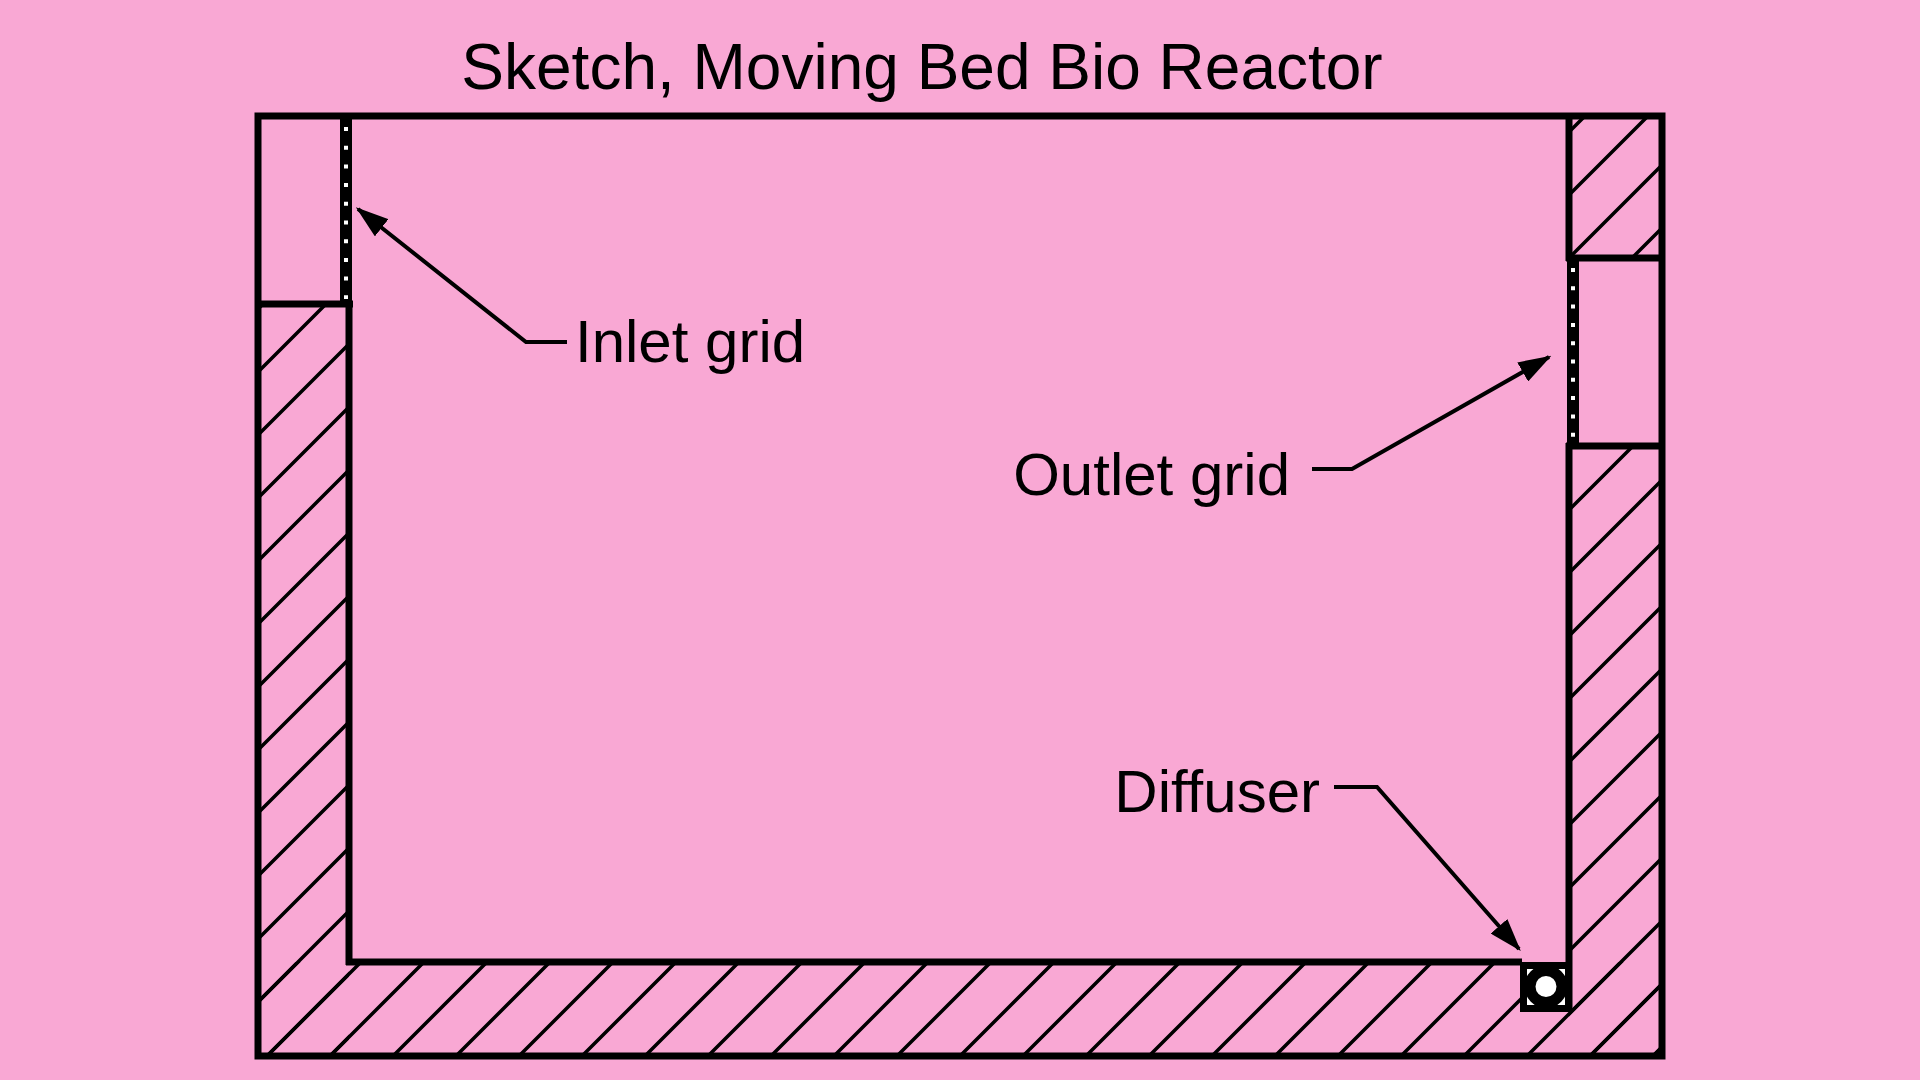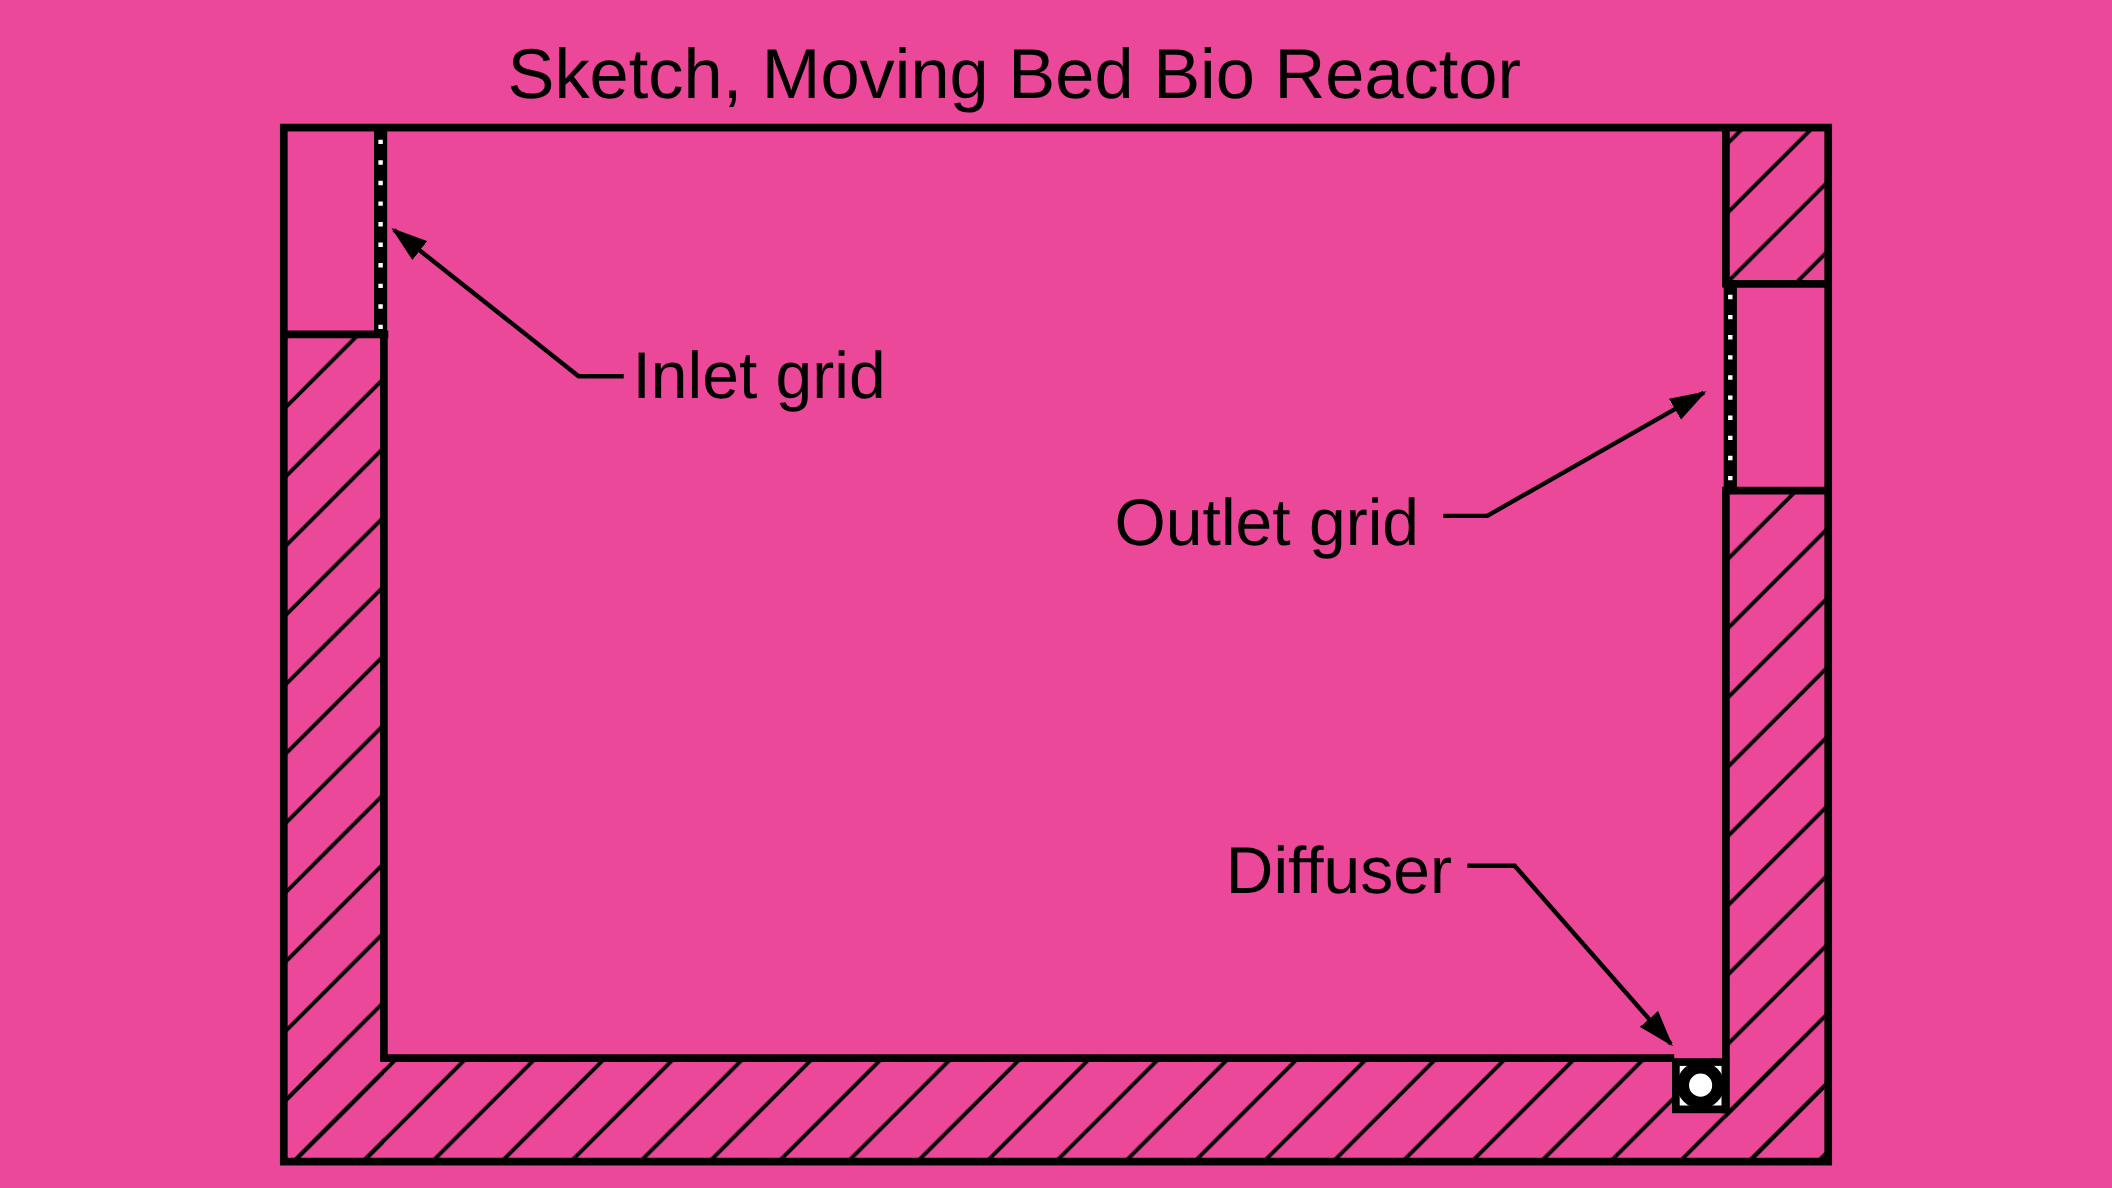--- a/index.html
+++ b/index.html
@@ -4,21 +4,21 @@
 <style>
   html, body {
     margin: 0;
     padding: 0;
     background: #ffffff;
   }
   #stage {
     position: relative;
     width: 1920px;
     height: 1080px;
-    background: #ec4899;
+    background: #f9a8d4;
     overflow: hidden;
   }
   #stage svg {
     position: absolute;
     left: 0;
     top: 0;
   }
   text {
     font-family: "Liberation Sans", "DejaVu Sans", sans-serif;
     fill: #000000;

